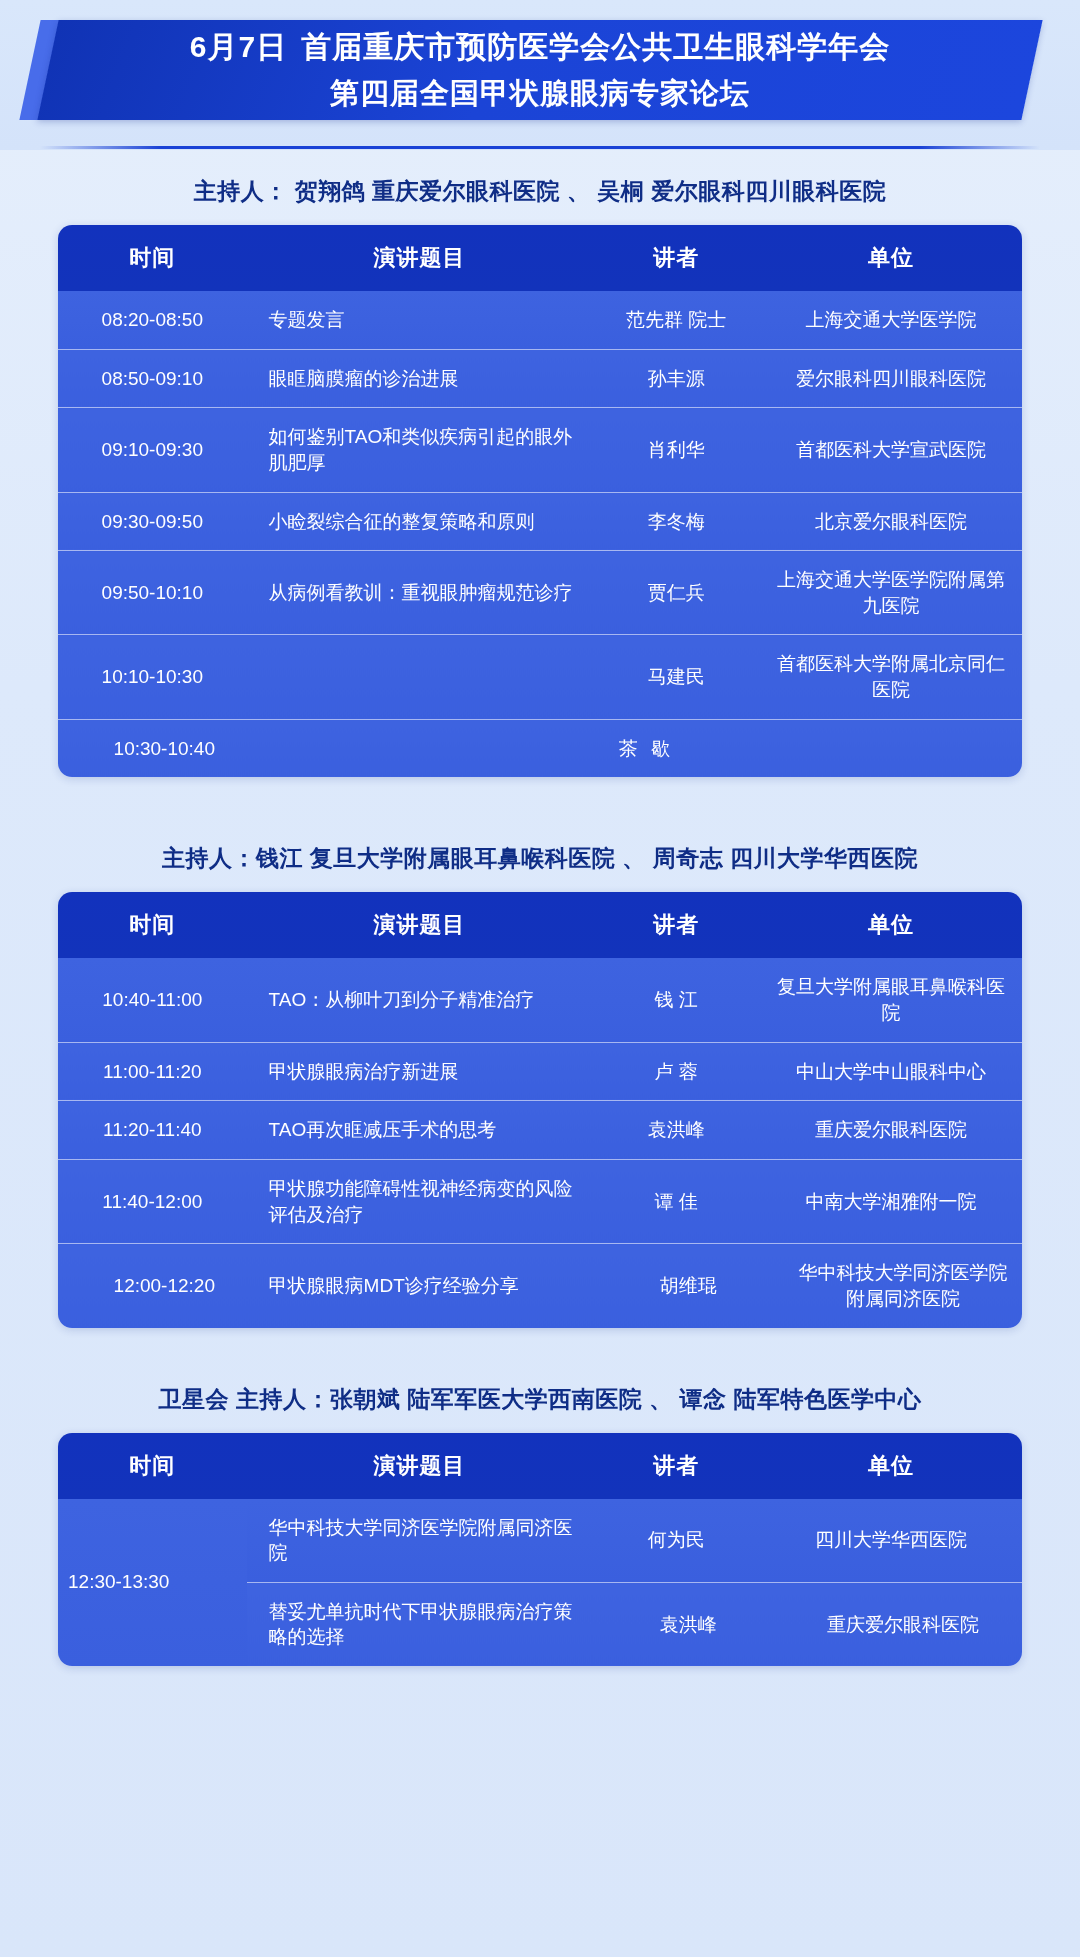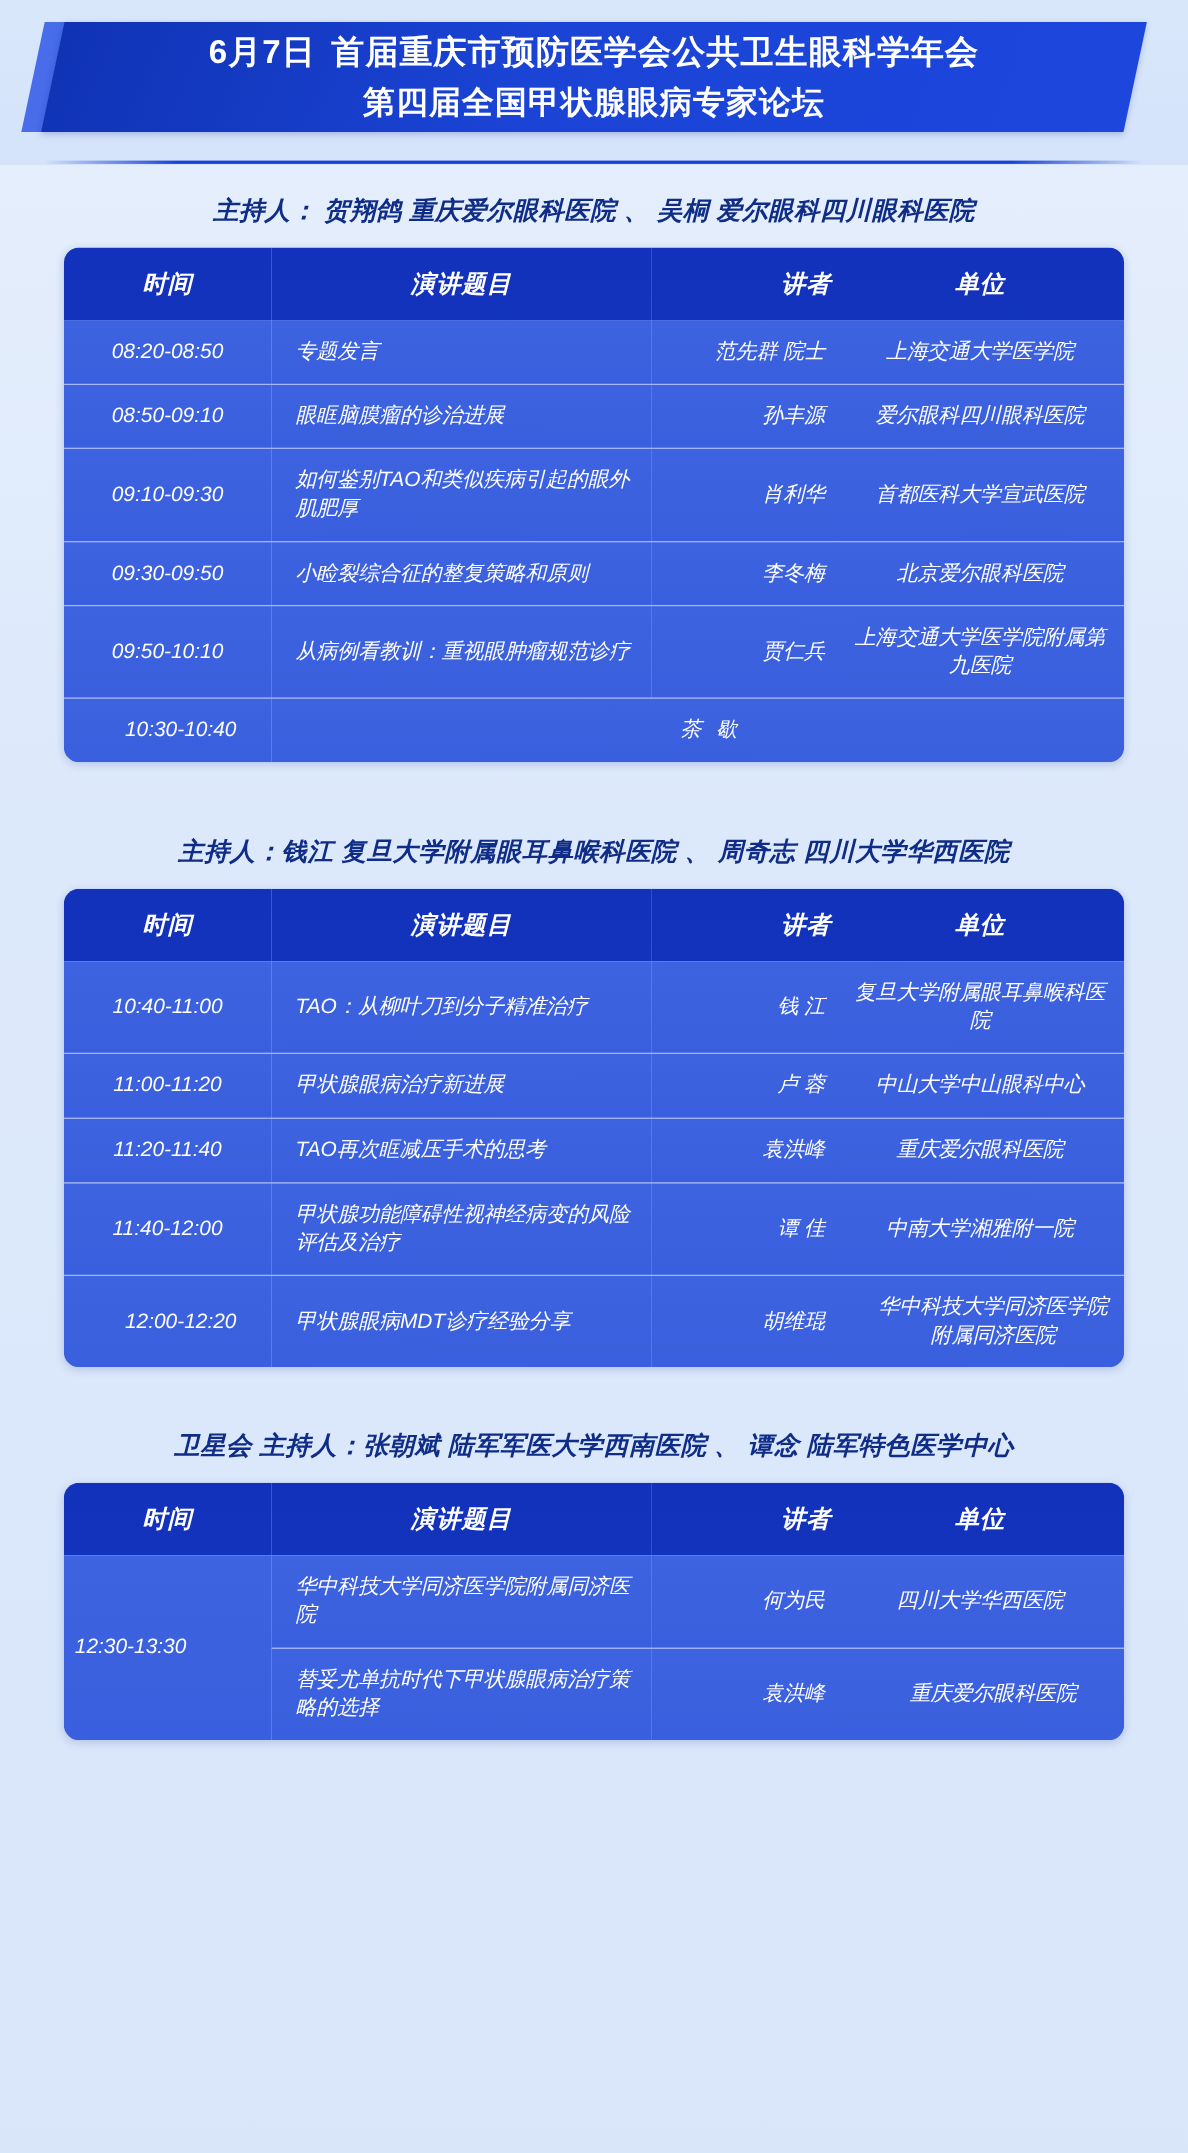--- a/index.html
+++ b/index.html
@@ -71,21 +71,21 @@
   .header-rule {
     position: absolute;
     left: 40px;
     right: 40px;
     top: 146px;
     height: 3px;
     background: linear-gradient(90deg, rgba(26,66,214,0) 0%, #1a42d6 12%, #1a42d6 88%, rgba(26,66,214,0) 100%);
   }
 
   
-  .section { padding: 0 58px; font-style: italic; }
+  .section { padding: 0 58px; }
   .hosts {
     font-size: 23px;
     font-weight: bold;
     color: #0f2d86;
     text-align: center;
     padding: 26px 0 18px 0;
     letter-spacing: .5px;
   }
 
   table.sched {
@@ -108,21 +108,21 @@
     color: #ffffff;
     font-size: 19px;
     padding: 16px 10px;
     border-bottom: 1px solid rgba(255,255,255,0.55);
     vertical-align: middle;
     line-height: 1.35;
   }
   table.sched tbody tr:last-child td { border-bottom: none; padding-left: 34px; }
   .c-time   { width: 180px; text-align: center; white-space: nowrap; margin-top: 16px; }
   .c-title  { width: 330px; text-align: left; padding-left: 22px !important; }
-  .c-speaker{ width: 160px; text-align: right; white-space: nowrap; }
+  .c-speaker{ width: 160px; text-align: center; white-space: nowrap; }
   .c-unit   { width: 250px; text-align: center; }
   td.full {
     text-align: center;
     font-size: 21px;
     letter-spacing: 4px;
   }
   .pad-row td { padding-top: 22px; padding-bottom: 22px; }
 
   .rowspan-time {
     text-align: left;
@@ -186,20 +186,26 @@
           <td class="c-title">小睑裂综合征的整复策略和原则</td>
           <td class="c-speaker">李冬梅</td>
           <td class="c-unit">北京爱尔眼科医院</td>
         </tr>
         <tr>
           <td class="c-time">09:50-10:10</td>
           <td class="c-title">从病例看教训：重视眼肿瘤规范诊疗</td>
           <td class="c-speaker">贾仁兵</td>
           <td class="c-unit">上海交通大学医学院附属第九医院</td>
         </tr>
+        <tr>
+          <td class="c-time">10:10-10:30</td>
+          <td class="c-title"></td>
+          <td class="c-speaker">马建民</td>
+          <td class="c-unit">首都医科大学附属北京同仁医院</td>
+        </tr>
         <tr class="pad-row">
           <td class="c-time">10:30-10:40</td>
           <td class="full" colspan="3">茶 歇</td>
         </tr>
       </tbody>
     </table>
   </div>
 
   <div class="spacer-36"></div>
 

